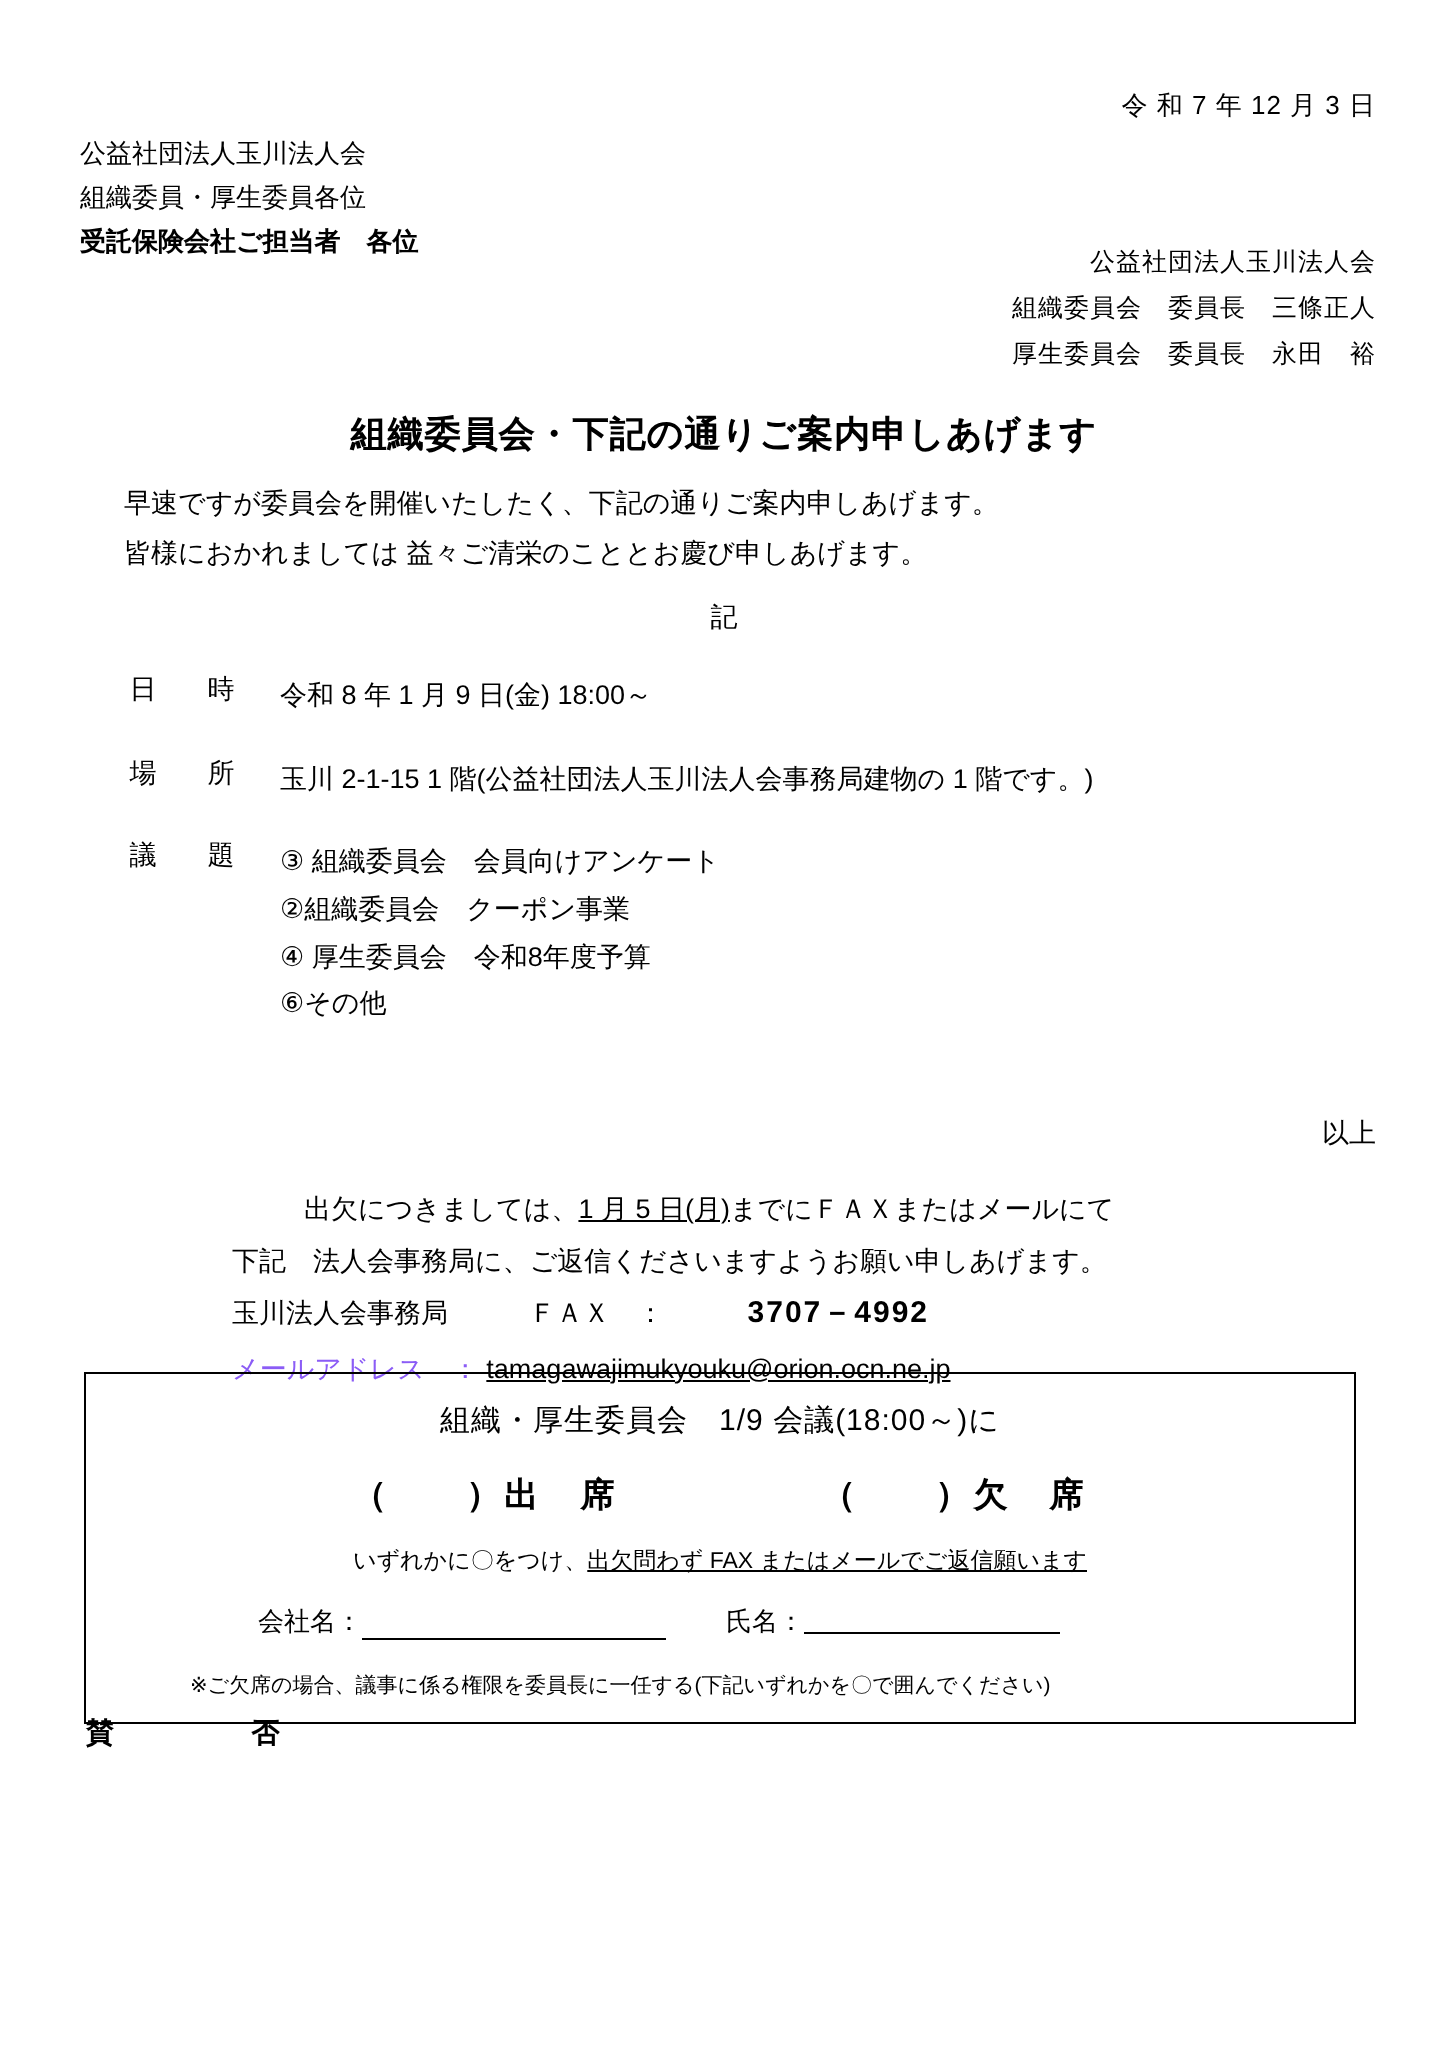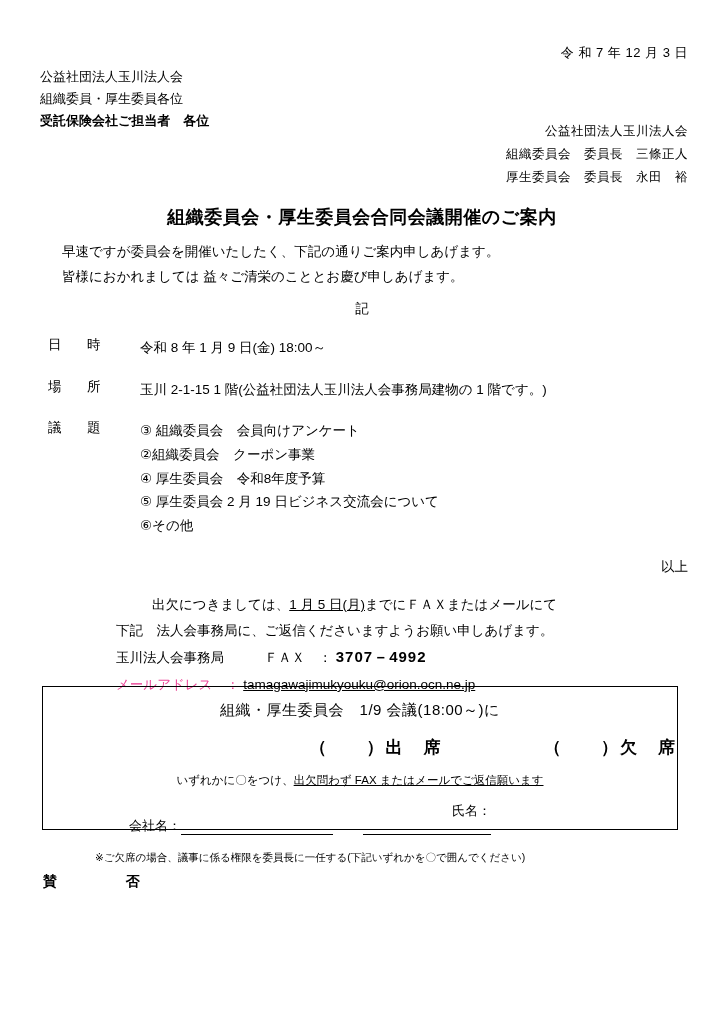--- a/index.html
+++ b/index.html
@@ -81,20 +81,21 @@
     font-size: 13.5px;
   }
   .item-row {
     display: flex;
     margin-bottom: 18px;
   }
   .item-label {
     width: 92px;
     flex: 0 0 92px;
     letter-spacing: 6px;
+    text-align: center;
   }
   .item-body {
     flex: 1;
     line-height: 1.75;
   }
   .item-body .sub {
     display: block;
   }
   .ijou {
     position: absolute;
@@ -115,48 +116,49 @@
   .reply-block .indent-left {
     margin-left: -36px;
   }
   .fax-line {
     margin-left: -36px;
   }
   .fax-num {
     font-weight: bold;
     font-size: 15px;
     letter-spacing: 1px;
+    margin-left: 38px;
   }
   .mail-line {
     margin-left: -36px;
   }
   .mail-addr {
     color: #000000;
     text-decoration: underline;
   }
   .mail-label {
-    color: #ec4899;
+    color: #8b5cf6;
   }
   .form-box {
     position: absolute;
     top: 686px;
     left: 42px;
     width: 636px;
-    height: 144px;
+    height: 176px;
     border: 1px solid #000;
     box-sizing: border-box;
   }
   .form-title {
     text-align: center;
     font-size: 15px;
     margin-top: 14px;
     letter-spacing: 0.5px;
   }
   .form-choices {
-    text-align: right;
+    text-align: center;
     font-size: 17px;
     font-weight: bold;
     margin-top: 16px;
     letter-spacing: 2px;
   }
   .form-choices .gap {
     display: inline-block;
     width: 88px;
   }
   .form-note {
@@ -173,23 +175,21 @@
     font-size: 13px;
     display: flex;
     align-items: flex-end;
   }
   .field-company {
     display: flex;
     align-items: flex-end;
   }
   .field-name {
     display: flex;
-    align-items: flex-end;
     margin-left: 30px;
-    flex-direction: column;
   }
   .rule {
     display: inline-block;
     border-bottom: 1px solid #000;
     height: 14px;
   }
   .rule-company { width: 152px; }
   .rule-name { width: 128px; }
   .form-footnote {
     margin-top: 16px;
@@ -220,21 +220,21 @@
     <div>組織委員・厚生委員各位</div>
     <div class="bold">受託保険会社ご担当者　各位</div>
   </div>
 
   <div class="sender">
     <div>公益社団法人玉川法人会</div>
     <div>組織委員会　委員長　三條正人</div>
     <div>厚生委員会　委員長　永田　裕</div>
   </div>
 
-  <div class="doc-title">組織委員会・厚生委員会合同会議開催のご案内</div>
+  <div class="doc-title">組織委員会・下記の通りご案内申しあげます</div>
 
   <div class="greeting">
     <div>早速ですが委員会を開催いたしたく、下記の通りご案内申しあげます。</div>
     <div>皆様におかれましては 益々ご清栄のこととお慶び申しあげます。</div>
   </div>
 
   <div class="ki">記</div>
 
   <div class="items">
 
@@ -251,21 +251,20 @@
         <span class="sub">玉川 2-1-15  1 階(公益社団法人玉川法人会事務局建物の 1 階です。)</span>
       </div>
     </div>
 
     <div class="item-row">
       <div class="item-label">議　題</div>
       <div class="item-body">
         <span class="sub">③ 組織委員会　会員向けアンケート</span>
         <span class="sub">②組織委員会　クーポン事業</span>
         <span class="sub">④ 厚生委員会　令和8年度予算</span>
-        <span class="sub">⑤ 厚生委員会  2 月 19 日ビジネス交流会について</span>
         <span class="sub">⑥その他</span>
       </div>
     </div>
 
   </div>
 
   <div class="ijou">以上</div>
 
   <div class="reply-block">
     <div>

